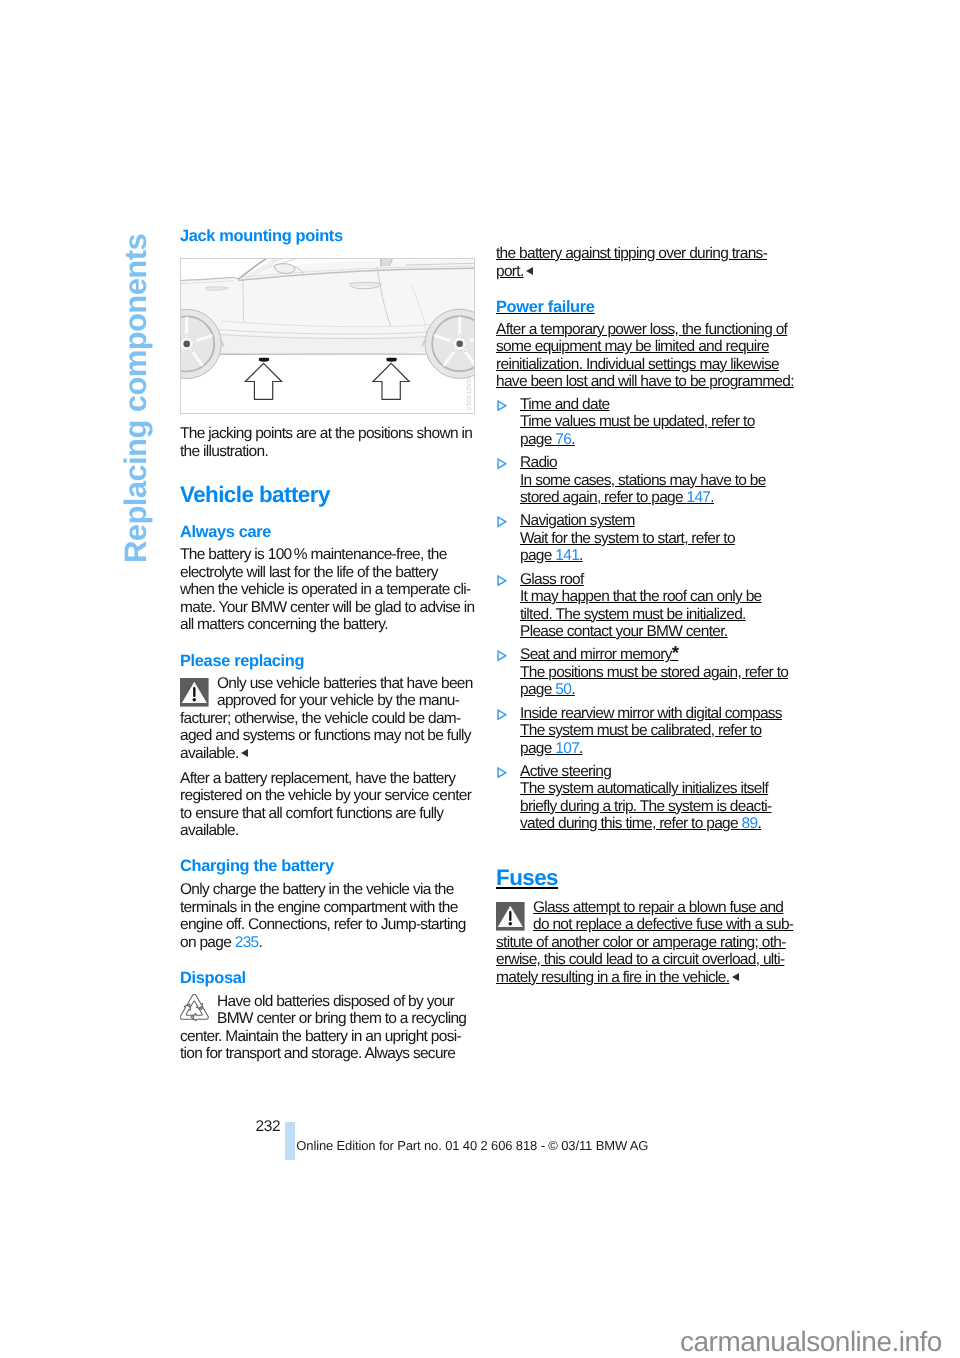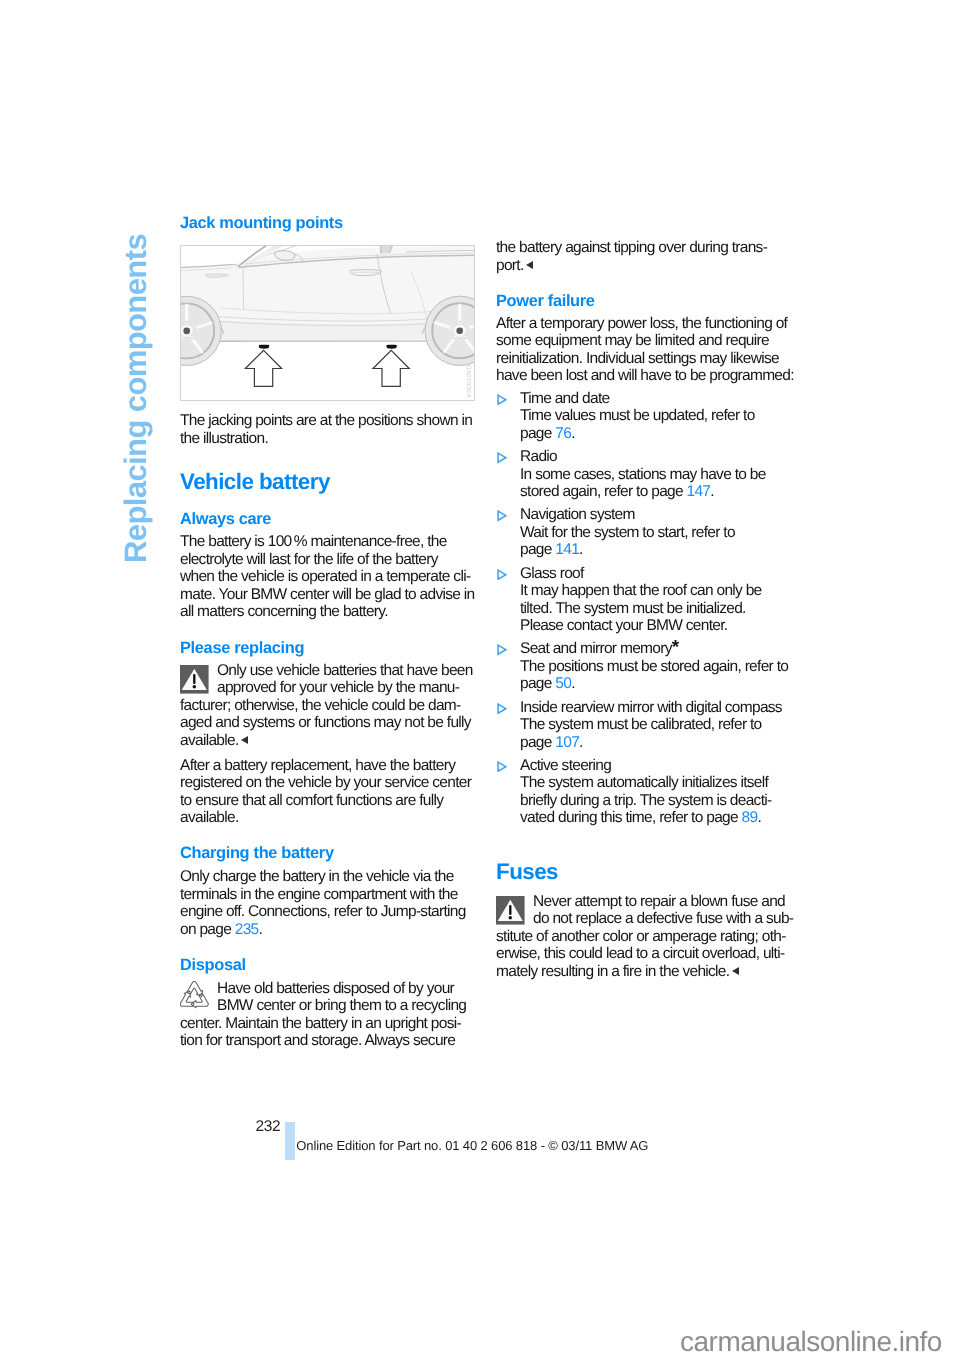--- a/index.html
+++ b/index.html
@@ -19,22 +19,22 @@
   .sidetab {
     position:absolute; left:120px; top:562.5px;
     transform: rotate(-90deg); transform-origin: 0 0;
     white-space:nowrap;
     color:#7ec2f4;
     font-size:31px; font-weight:bold; letter-spacing:-0.6px; line-height:31px;
   }
 
   
   .col { position:absolute; width:300px; }
-  #colL { left:180px; top:215px; }
-  #colR { left:496px; top:239px; }
+  #colL { left:180px; top:228px; }
+  #colR { left:496px; top:245px;text-decoration:underline; }
 
   h1.sect { color:#0089f2; font-size:22.4px; font-weight:bold; line-height:24px; letter-spacing:-0.55px; }
   h2.sub  { color:#0089f2; font-size:16.4px; font-weight:bold; line-height:17px; letter-spacing:-0.33px; }
   .body   { color:#161616; font-size:15.5px; line-height:17.5px; letter-spacing:-0.7px; white-space:nowrap; }
   .pref   { color:#1c8cf5; }
 
   .endtri { display:inline-block; width:0; height:0;
     border-top:4.5px solid transparent; border-bottom:4.5px solid transparent;
     border-right:7.4px solid #2e2e2e; vertical-align:0.5px; margin-left:2.5px; }
 
@@ -392,21 +392,21 @@
     <div style="position:relative;margin-top:8.8px;">
       <div class="iconwrap" style="left:-0.1px;top:3.8px;">
           <svg class="warnicon" viewBox="0 0 28 28">
             <rect x="0" y="0" width="28" height="28" fill="#5d5d5d"></rect>
             <path d="M14.0 3.6 L26.3 24.6 L1.7 24.6 Z" fill="#fafafa"></path>
             <rect x="12.85" y="8.9" width="2.3" height="9.8" rx="1.0" fill="#101010"></rect>
             <circle cx="14" cy="21.3" r="1.7" fill="#101010"></circle>
           </svg>
         </div>
       <div class="body">
-          <div style="padding-left:37px">Never attempt to repair a blown fuse and</div>
+          <div style="padding-left:37px">Glass attempt to repair a blown fuse and</div>
           <div style="padding-left:37px">do not replace a defective fuse with a sub-</div>
           <div>stitute of another color or amperage rating; oth-</div>
           <div>erwise, this could lead to a circuit overload, ulti-</div>
           <div>mately resulting in a fire in the vehicle.<span class="endtri"></span></div>
         </div>
     </div>
   </div>
 
   <div class="pagenum">232</div>
   <div class="footbar"></div>

